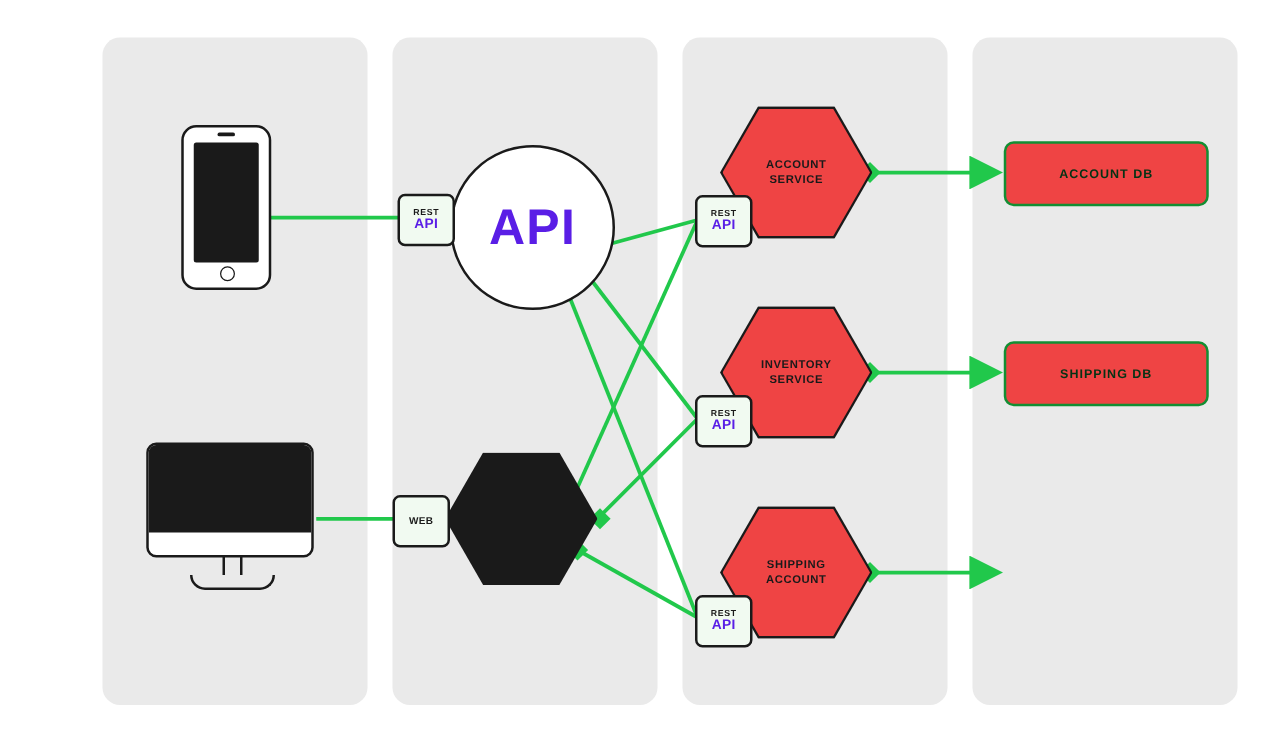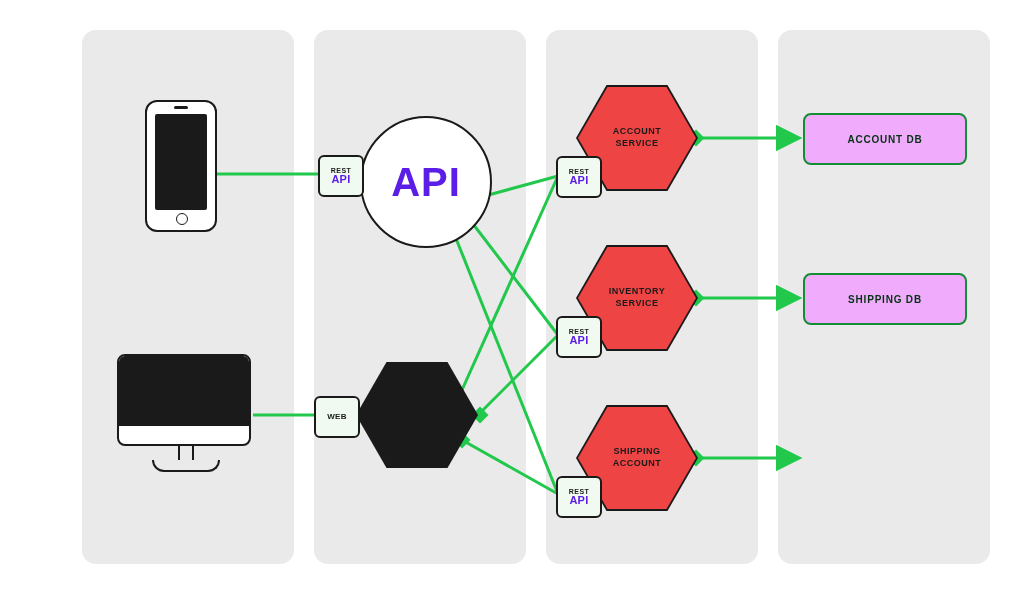--- a/index.html
+++ b/index.html
@@ -19,21 +19,21 @@
   
   .apicircle{position:absolute;width:128px;height:128px;border-radius:50%;background:#fff;border:2px solid #1a1a1a;display:flex;align-items:center;justify-content:center;z-index:3;}
   .apicircle span{font-size:40px;font-weight:800;color:#5A1EE6;letter-spacing:1px;}
 
   
   .hex{position:absolute;width:118px;height:102px;background:#ef4444;clip-path:polygon(25% 0,75% 0,100% 50%,75% 100%,25% 100%,0 50%);display:flex;align-items:center;justify-content:center;text-align:center;z-index:3;}
   .hexwrap{position:absolute;width:122px;height:106px;background:#1a1a1a;clip-path:polygon(25% 0,75% 0,100% 50%,75% 100%,25% 100%,0 50%);z-index:2;}
   .hex span{font-size:9px;font-weight:700;letter-spacing:0.5px;line-height:1.3;color:#1a1a1a;white-space:pre;}
 
   
-  .dbpill{position:absolute;width:160px;height:48px;background:#f0abfc;border:2px solid #138E33;border-radius:8px;display:flex;align-items:center;justify-content:center;z-index:3;}
+  .dbpill{position:absolute;width:160px;height:48px;background:#ef4444;border:2px solid #138E33;border-radius:8px;display:flex;align-items:center;justify-content:center;z-index:3;}
   .dbpill span{font-size:10px;font-weight:700;letter-spacing:0.8px;color:#063214;}
 
   
   .phone{position:absolute;left:145px;top:100px;width:68px;height:128px;border:2.5px solid #1a1a1a;border-radius:12px;background:#fff;z-index:3;}
   .phone .screen{position:absolute;left:8px;right:8px;top:12px;bottom:20px;background:#1a1a1a;border-radius:2px;}
   .phone .homebtn{position:absolute;left:50%;bottom:5px;width:10px;height:10px;margin-left:-5px;border:1.6px solid #1a1a1a;border-radius:50%;}
   .phone .ear{position:absolute;left:50%;top:4px;width:14px;height:3px;margin-left:-7px;background:#1a1a1a;border-radius:2px;}
 
   
   .desktop{position:absolute;left:117px;top:354px;width:134px;height:120px;z-index:3;}

